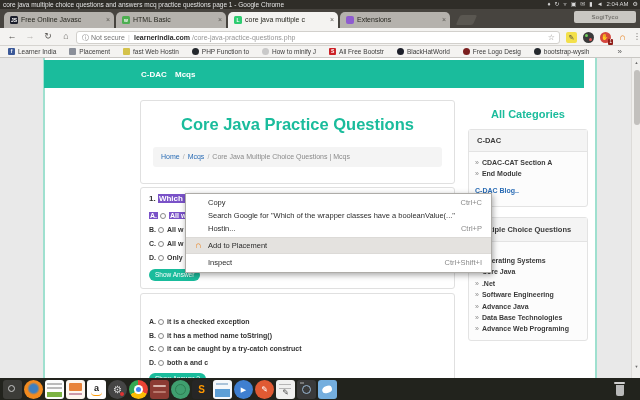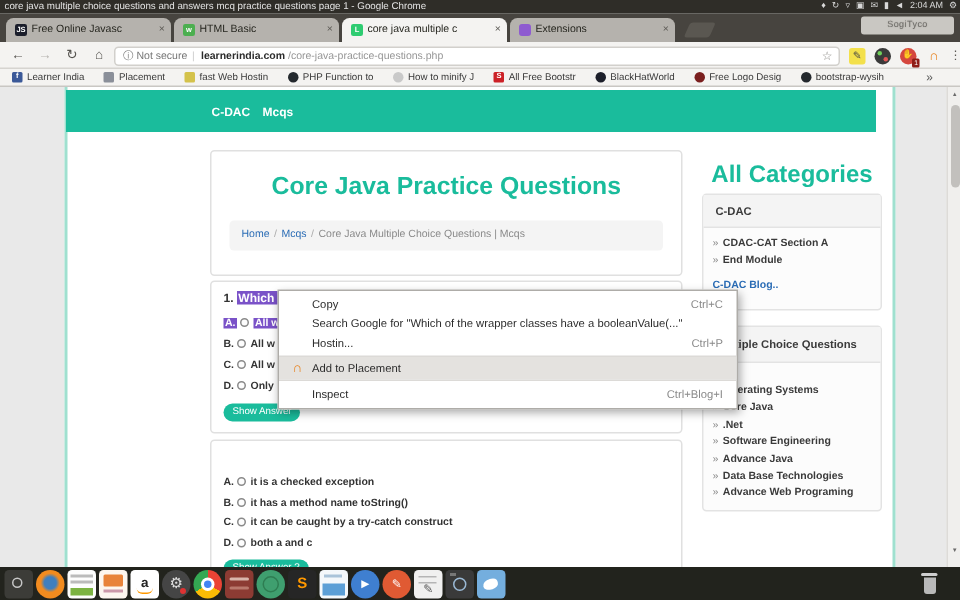--- a/index.html
+++ b/index.html
@@ -88,21 +88,21 @@
   .qline { position:absolute; left:8px; top:6px; font-size:8px; font-weight:bold; color:#333; white-space:nowrap; }
   .hl { background:#7a52c8; color:#fff; padding:0 1px; }
   .opt { position:absolute; left:8px; font-size:7px; font-weight:bold; color:#333; white-space:nowrap; }
   .radio { display:inline-block; width:6px; height:6px; border:1px solid #8a8a8a; border-radius:50%;
     background:#fdfdfd; vertical-align:-1px; margin:0 3px 0 2px; }
   .showans { position:absolute; left:8px; height:12px; padding:0 6px; background:#1abc9c;
     border-radius:7px; color:#fff; font-size:6.5px; line-height:12px; white-space:nowrap; }
 
   
   .sbtitle { position:absolute; left:466px; top:50px; width:124px; text-align:center;
-    font-size:16px; font-weight:bold; color:#1abc9c; }
+    font-size:11px; font-weight:bold; color:#1abc9c; }
   .sbcard { position:absolute; left:468px; width:120px; background:#fcfcfc;
     border:1px solid #e3e3e3; border-radius:3px; }
   .sbc1 { top:71px; height:78px; }
   .sbc2 { top:159px; height:124px; }
   .sbhead { height:22px; background:#f4f4f4; border-bottom:1px solid #e3e3e3;
     font-size:7.5px; font-weight:bold; color:#3a3a3a; line-height:22px; padding-left:8px; white-space:nowrap; }
   .sbc2 .sbhead { height:24px; line-height:24px; }
   .sblist { list-style:none; padding:6px 0 0 6px; }
   .sbc2 .sblist { padding-top:13px; }
   .sblist li { font-size:7px; font-weight:bold; color:#3a3a3a; line-height:10.5px; white-space:nowrap; }
@@ -339,21 +339,21 @@
       <span class="sc">Ctrl+P</span>
     </div>
     <div class="msep" style="top:43px;"></div>
     <div class="mi hilite" style="top:44px;">
       <span class="wnico">∩</span>
       <span class="lbl">Add to Placement</span>
     </div>
     <div class="msep" style="top:59px;"></div>
     <div class="mi" style="top:62px;">
       <span class="lbl">Inspect</span>
-      <span class="sc">Ctrl+Blog+I</span>
+      <span class="sc">Ctrl+Shift+I</span>
     </div>
   </div>
 
   <div class="dock">
     <div class="dicon" style="left:3px; background:#3c3c38;">
       <div style="position:absolute;left:5px;top:5px;width:7px;height:7px;border:1.5px solid #c7c7c7;border-radius:50%;"></div>
     </div>
     <div class="dicon" style="left:24px; border-radius:50%; background:radial-gradient(circle at 50% 45%, #3f7fbf 0 28%, #f28b1f 45% 70%, #d85a13 100%);"></div>
     <div class="dicon" style="left:45px; background:#fdfdfd;">
       <div style="position:absolute;left:2px;top:3px;width:15px;height:2px;background:#bbb;"></div>

